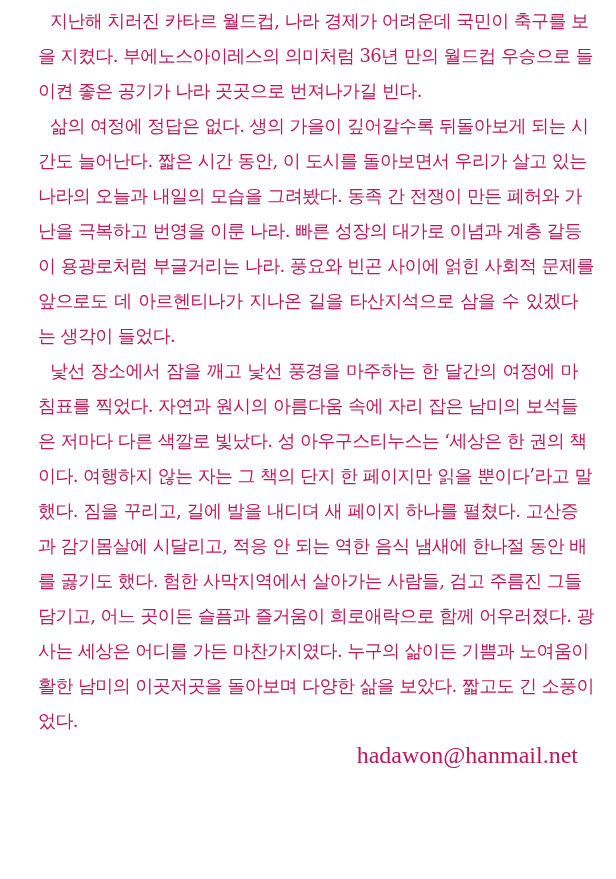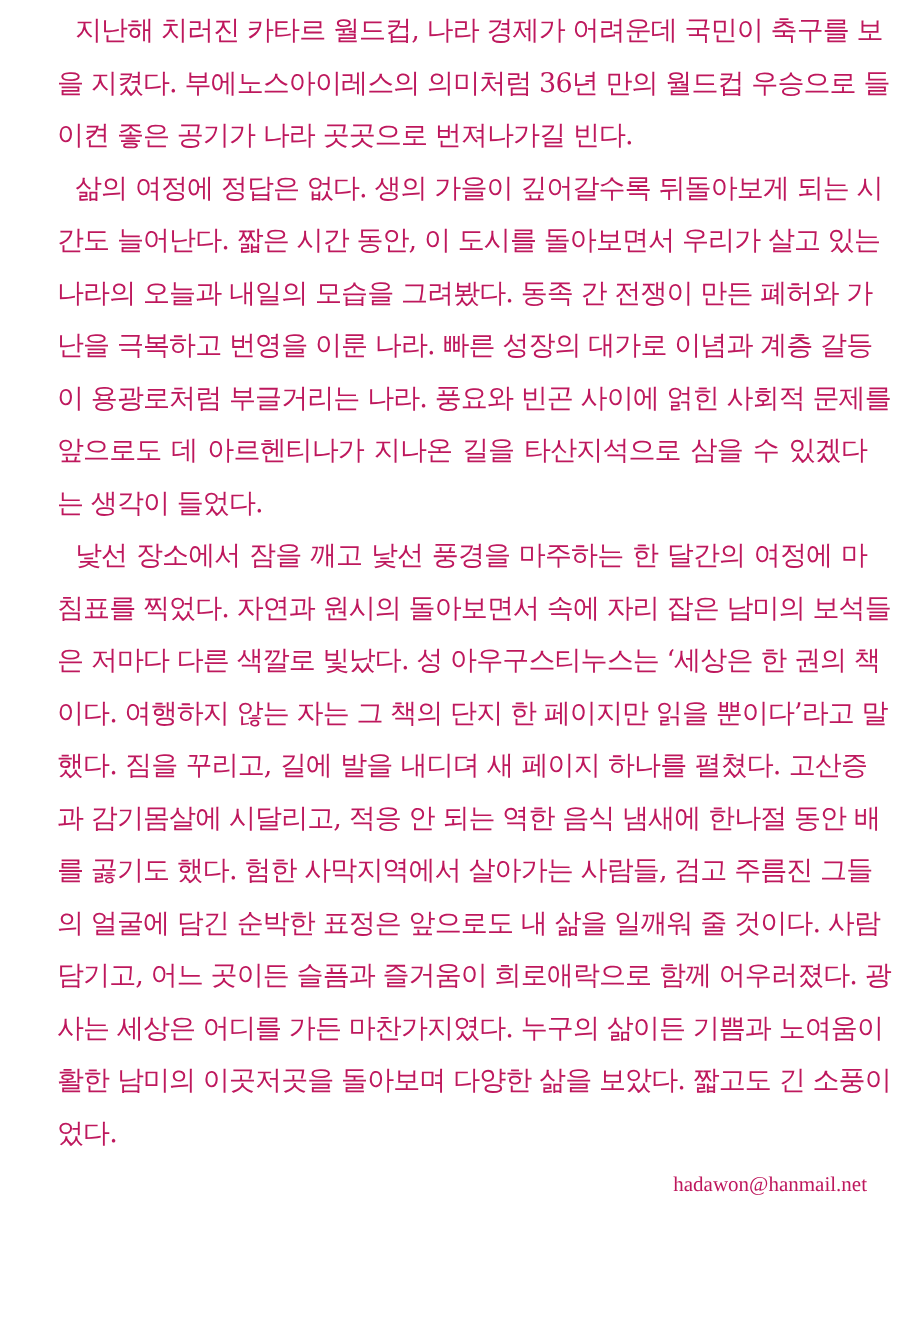--- a/index.html
+++ b/index.html
@@ -46,21 +46,21 @@
     .para {
       text-indent: 0;
     }
     .sig {
       text-align: right;
       margin: 0;
     }
     .email {
       font-family: "Liberation Serif", "DejaVu Serif", serif;
       letter-spacing: 0;
-      font-size: 14px;
+      font-size: 24px;
     }
   </style>
 </head>
 <body>
 
 <div class="article">
   <div class="para">
     <span class="line">지난해 치러진 카타르 월드컵, 나라 경제가 어려운데 국민이 축구를 보</span>
     <span class="line">을 지켰다. 부에노스아이레스의 의미처럼 36년 만의 월드컵 우승으로 들</span>
     <span class="line last">이켠 좋은 공기가 나라 곳곳으로 번져나가길 빈다.</span>
@@ -69,26 +69,25 @@
     <span class="line">삶의 여정에 정답은 없다. 생의 가을이 깊어갈수록 뒤돌아보게 되는 시</span>
     <span class="line">간도 늘어난다. 짧은 시간 동안, 이 도시를 돌아보면서 우리가 살고 있는</span>
     <span class="line">나라의 오늘과 내일의 모습을 그려봤다. 동족 간 전쟁이 만든 폐허와 가</span>
     <span class="line">난을 극복하고 번영을 이룬 나라. 빠른 성장의 대가로 이념과 계층 갈등</span>
     <span class="line">이 용광로처럼 부글거리는 나라. 풍요와 빈곤 사이에 얽힌 사회적 문제를</span>
     <span class="line">앞으로도 데 아르헨티나가 지나온 길을 타산지석으로 삼을 수 있겠다</span>
     <span class="line last">는 생각이 들었다.</span>
   </div>
   <div class="para">
     <span class="line">낯선 장소에서 잠을 깨고 낯선 풍경을 마주하는 한 달간의 여정에 마</span>
-    <span class="line">침표를 찍었다. 자연과 원시의 돌아보면서 속에 자리 잡은 남미의 보석들</span>
+    <span class="line">침표를 찍었다. 자연과 원시의 아름다움 속에 자리 잡은 남미의 보석들</span>
     <span class="line">은 저마다 다른 색깔로 빛났다. 성 아우구스티누스는 ‘세상은 한 권의 책</span>
     <span class="line">이다. 여행하지 않는 자는 그 책의 단지 한 페이지만 읽을 뿐이다’라고 말</span>
     <span class="line">했다. 짐을 꾸리고, 길에 발을 내디뎌 새 페이지 하나를 펼쳤다. 고산증</span>
     <span class="line">과 감기몸살에 시달리고, 적응 안 되는 역한 음식 냄새에 한나절 동안 배</span>
     <span class="line">를 곯기도 했다. 험한 사막지역에서 살아가는 사람들, 검고 주름진 그들</span>
-    <span class="line">의 얼굴에 담긴 순박한 표정은 앞으로도 내 삶을 일깨워 줄 것이다. 사람</span>
     <span class="line">담기고, 어느 곳이든 슬픔과 즐거움이 희로애락으로 함께 어우러졌다. 광</span>
     <span class="line">사는 세상은 어디를 가든 마찬가지였다. 누구의 삶이든 기쁨과 노여움이</span>
     <span class="line">활한 남미의 이곳저곳을 돌아보며 다양한 삶을 보았다. 짧고도 긴 소풍이</span>
     <span class="line last">었다.</span>
   </div>
   <p class="sig email">hadawon@hanmail.net</p>
 </div>
 
 </body></html>

